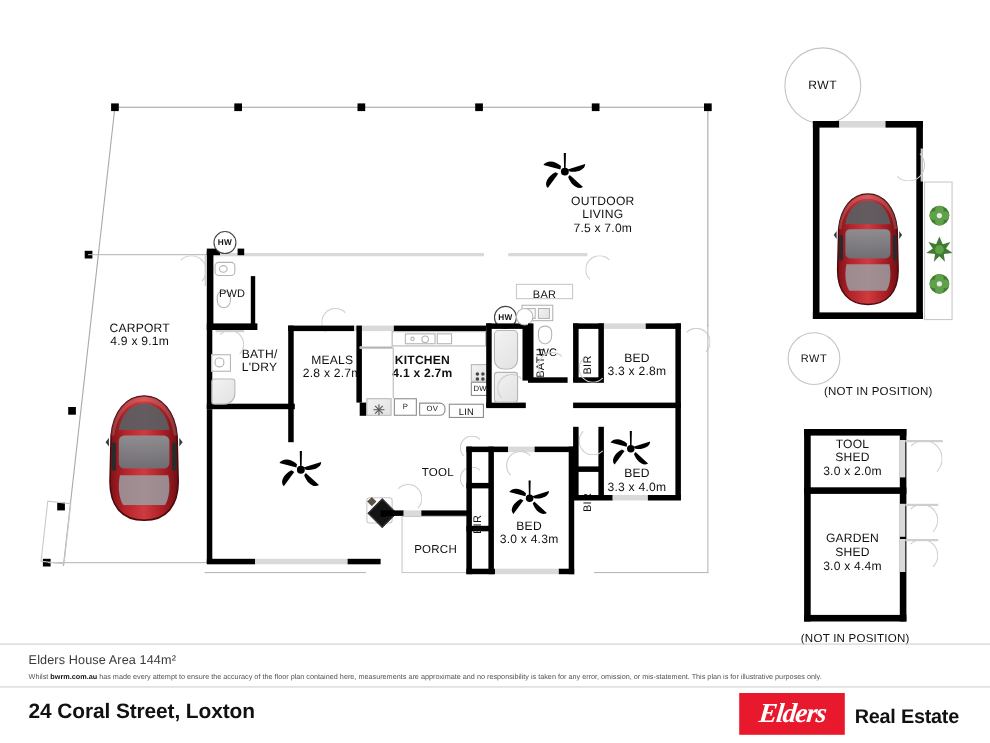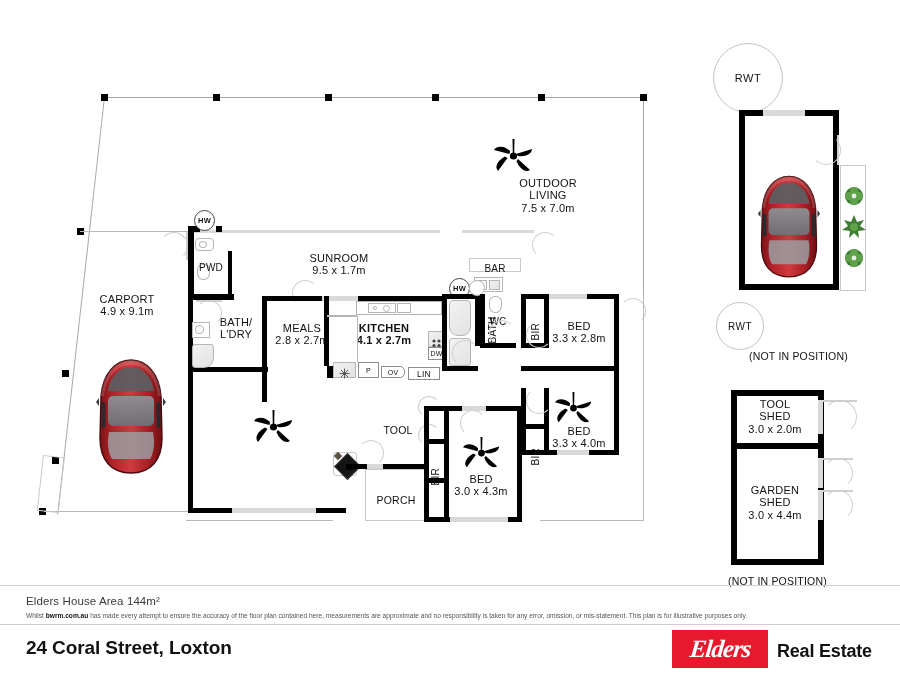--- a/index.html
+++ b/index.html
@@ -129,24 +129,20 @@
   <div class="lbl small" style="left:186px;top:262px;width:50px;">
     <span class="nm">PWD</span>
   </div>
   <div class="hw" style="left:194px;top:210px;">
     <span>HW</span>
   </div>
 
   <div class="arc tr" style="left:160px;top:232px;width:28px;height:28px;"></div>
   <div class="doorleaf" style="left:186px;top:232px;width:2px;height:28px;"></div>
 
-  <div class="lbl" style="left:289px;top:252px;width:100px;">
-    <span class="nm">SUNROOM</span>
-    <span class="dim">9.5 x 1.7m</span>
-  </div>
   <div class="arc tl" style="left:292px;top:280px;width:26px;height:26px;"></div>
   <div class="arc tl" style="left:532px;top:232px;width:26px;height:26px;"></div>
 
   <div class="wall" style="left:262px;top:296px;width:60px;height:5px;"></div>
   <div class="greywall" style="left:322px;top:296px;width:36px;height:5px;"></div>
   <div class="wall" style="left:358px;top:296px;width:84px;height:5px;"></div>
   <div class="wall" style="left:262px;top:296px;width:5px;height:106px;"></div>
 
   <div class="lbl" style="left:266px;top:322px;width:72px;">
     <span class="nm">MEALS</span>

